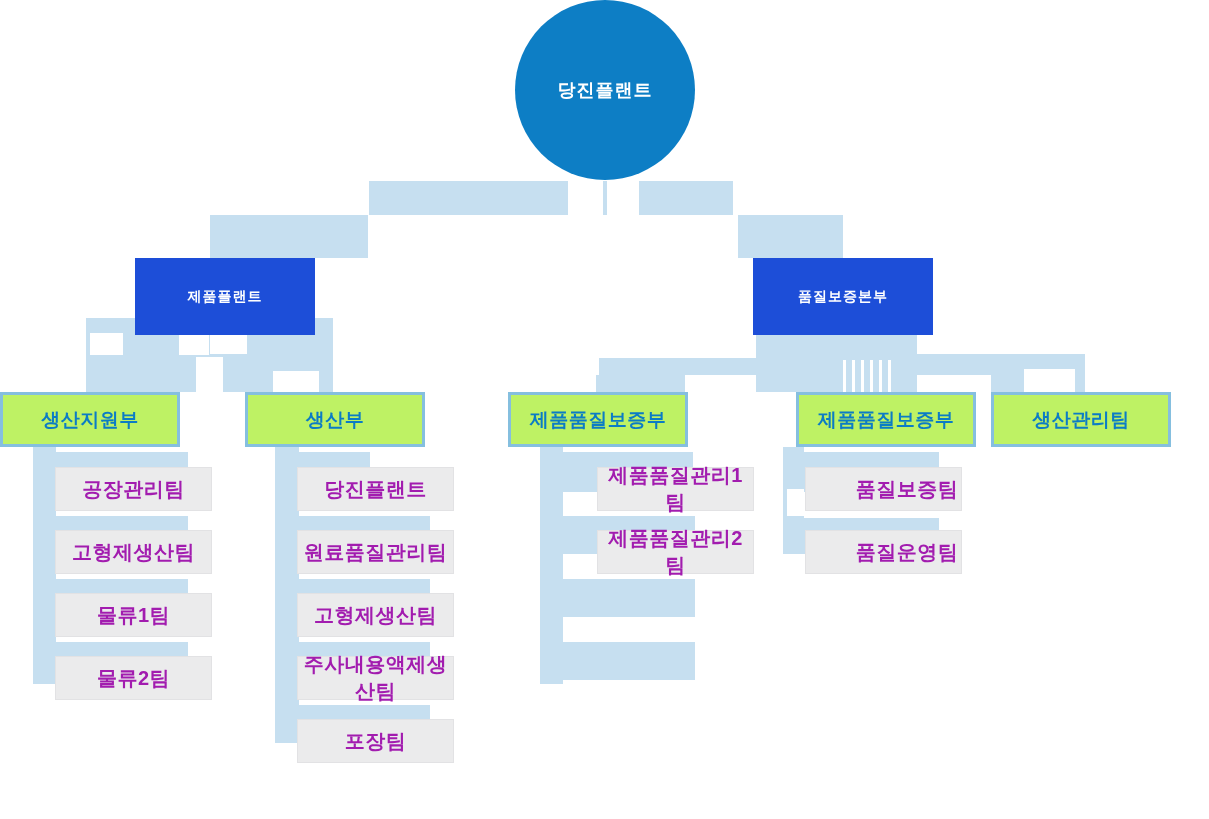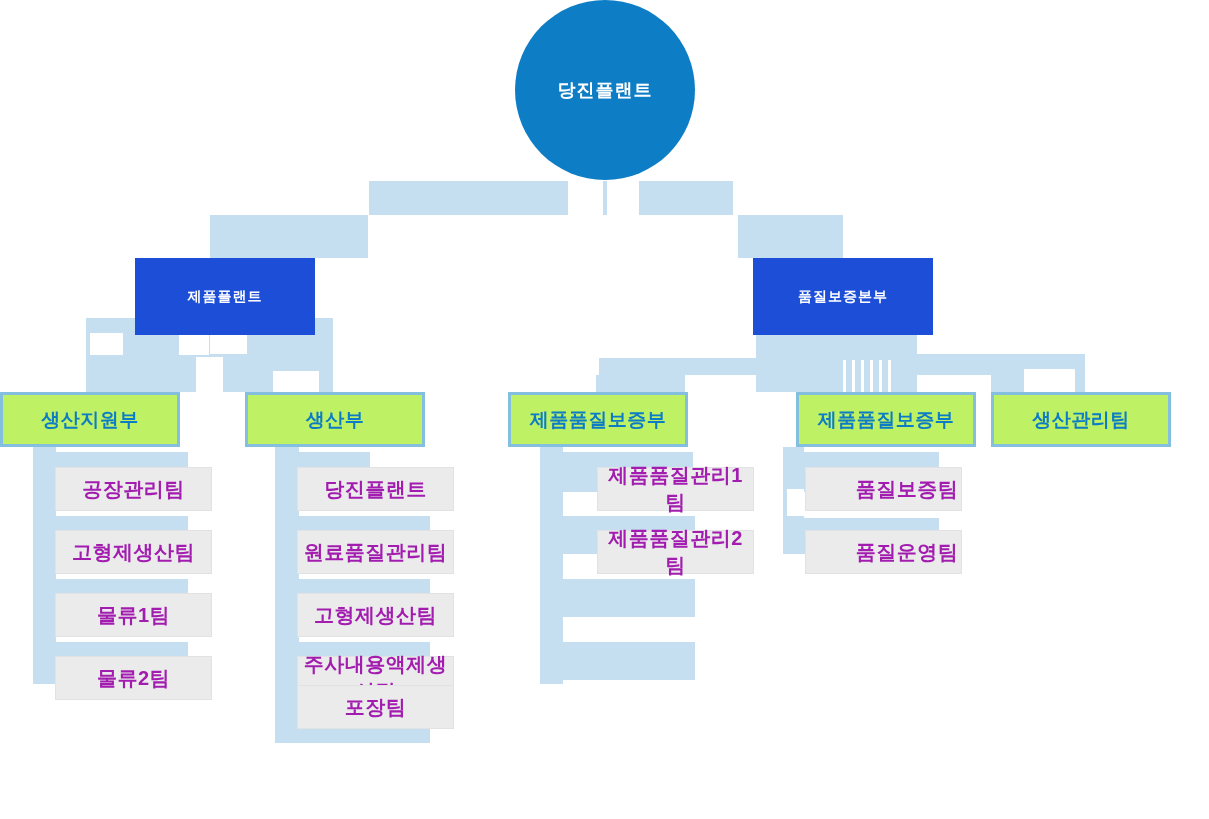--- a/index.html
+++ b/index.html
@@ -30,21 +30,21 @@
   .dept.d1 { left:245px; }
   .dept.d2 { left:508px; }
   .dept.d3 { left:752px;margin-left:44px; }
   .dept.d4 { left:991px; }
   .team {
     width:157px; height:44px;
     background:#ebebec; border:1px solid #e2e2e4;
     color:#a21caf; font-size:20px; letter-spacing:0.5px;
   }
   .c0 { left:55px; }  .c1 { left:297px; } .c2 { left:597px; } .c3 { left:805px;padding-left:47px; }
-  .r0 { top:467px; } .r1 { top:530px; } .r2 { top:593px; } .r3 { top:656px; } .r4 { top:685px; }
+  .r0 { top:467px; } .r1 { top:530px; } .r2 { top:593px; } .r3 { top:656px; } .r4 { top:719px; }
   .seg { position:absolute; background:#c6dff0; z-index:1; }
   .seg.gap { background:#ffffff; z-index:2; }
 </style>
 </head>
 <body>
 
 <div class="stage">
 
   <div id="connectors">
       <div class="seg" style="left: 369px; top: 181px; width: 364px; height: 34px;"></div>

